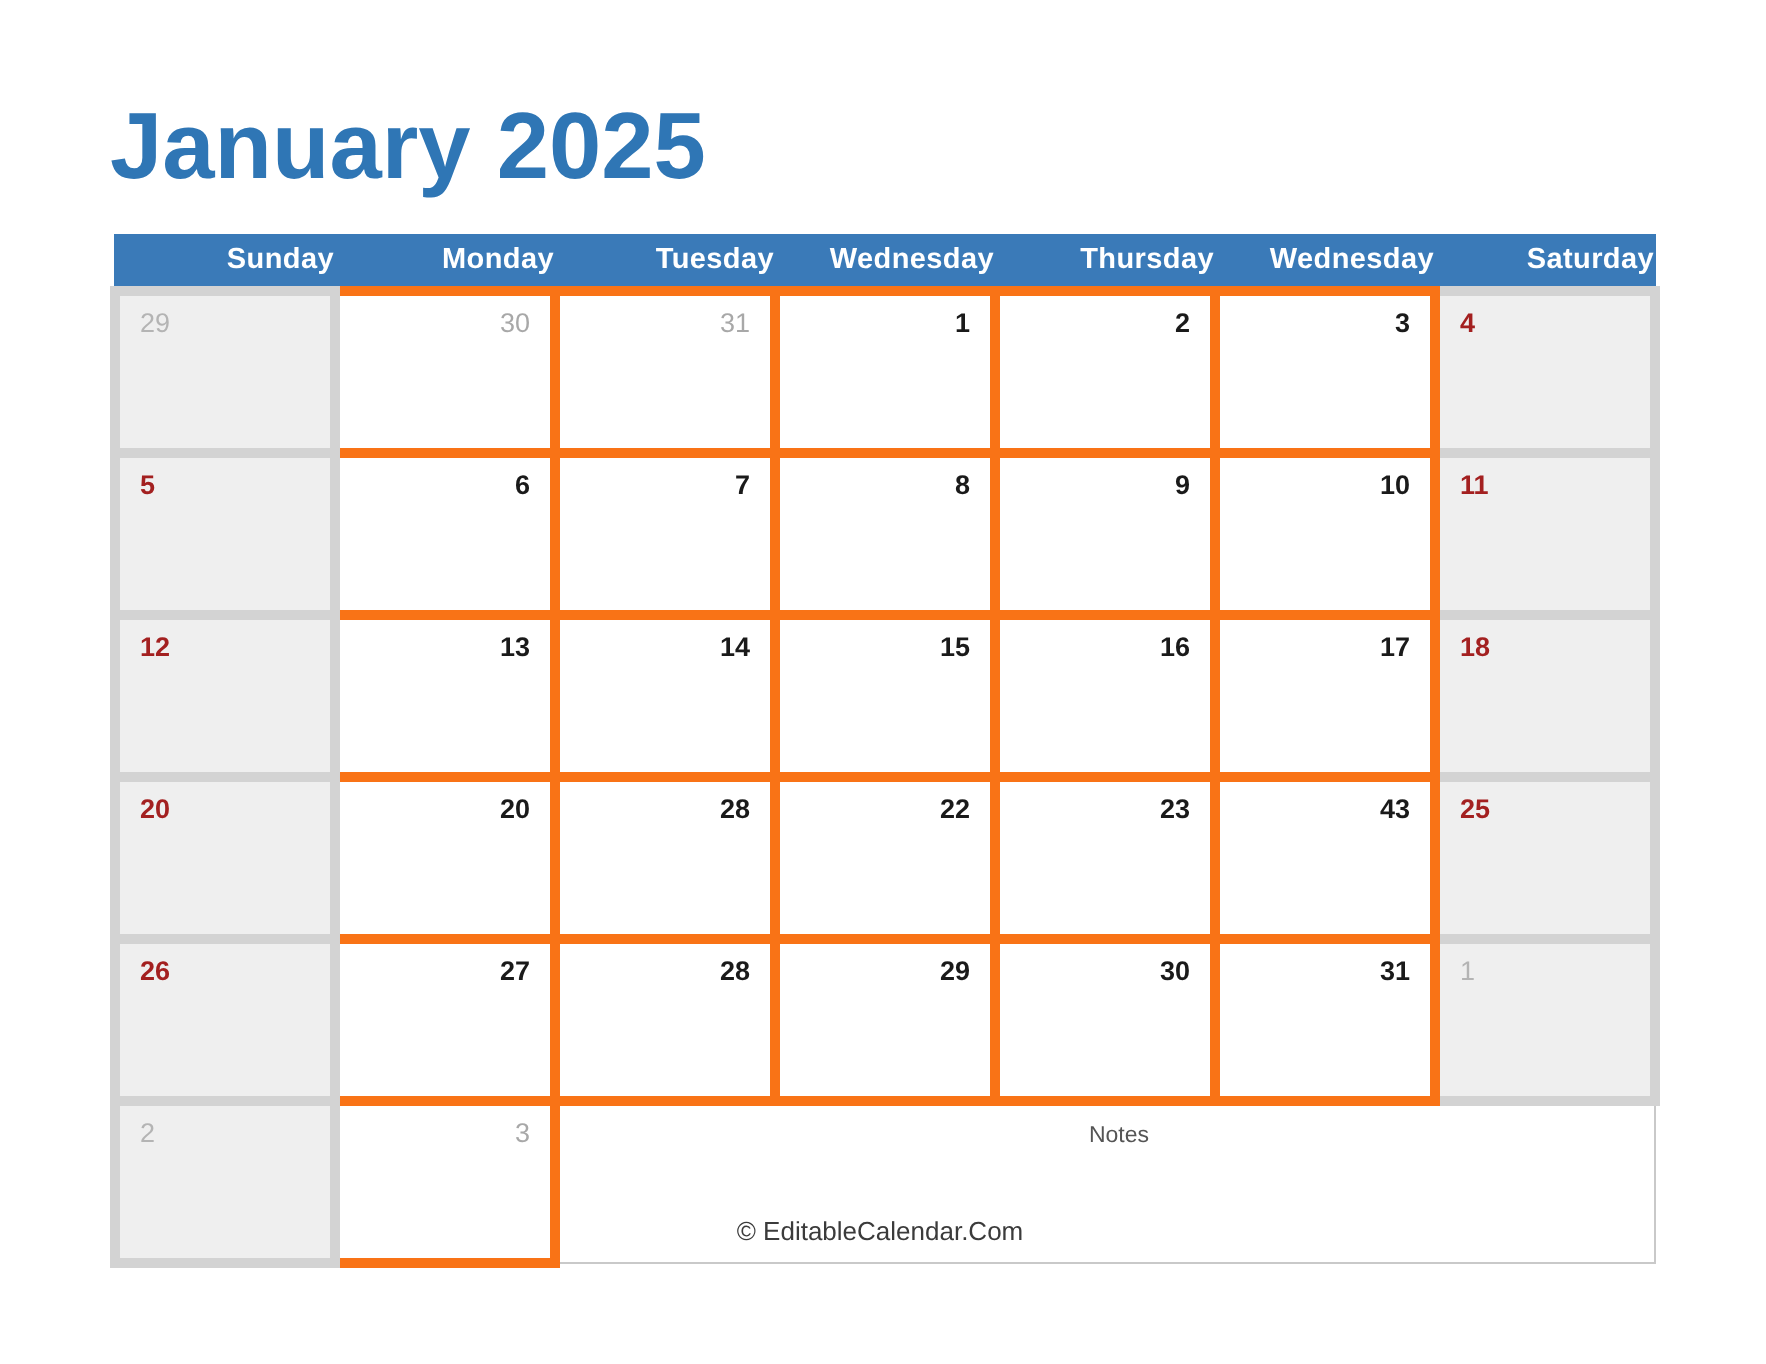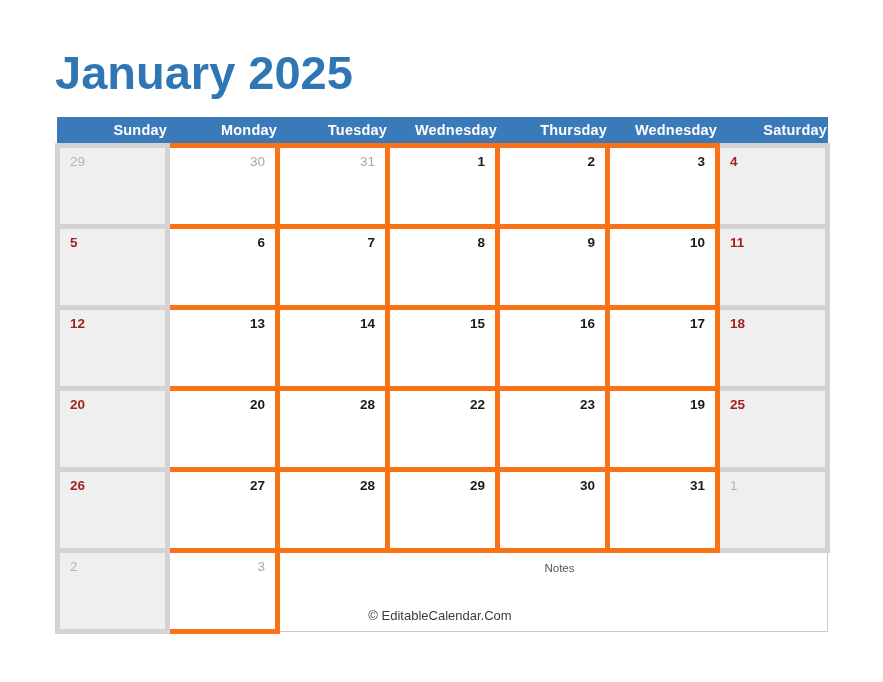--- a/index.html
+++ b/index.html
@@ -247,21 +247,21 @@
           <td>
               <span class="daynum">28</span>
             </td>
           <td>
               <span class="daynum">22</span>
             </td>
           <td>
               <span class="daynum">23</span>
             </td>
           <td>
-              <span class="daynum">19</span>
+              <span class="daynum">43</span>
             </td>
           <td class="weekend">
               <span class="daynum">25</span>
             </td>
         </tr>
 
         <tr>
           <td class="weekend">
               <span class="daynum">26</span>
             </td>

